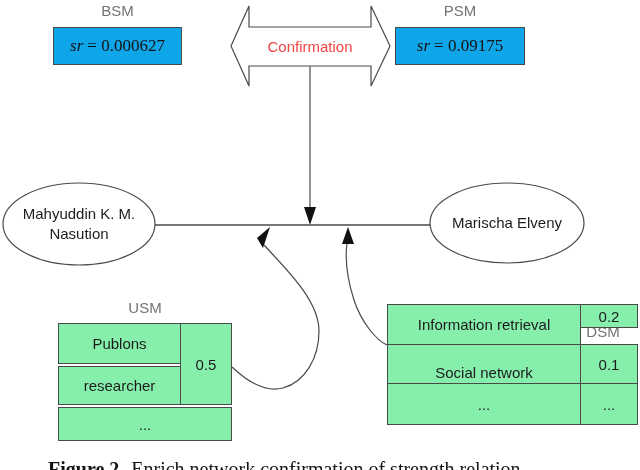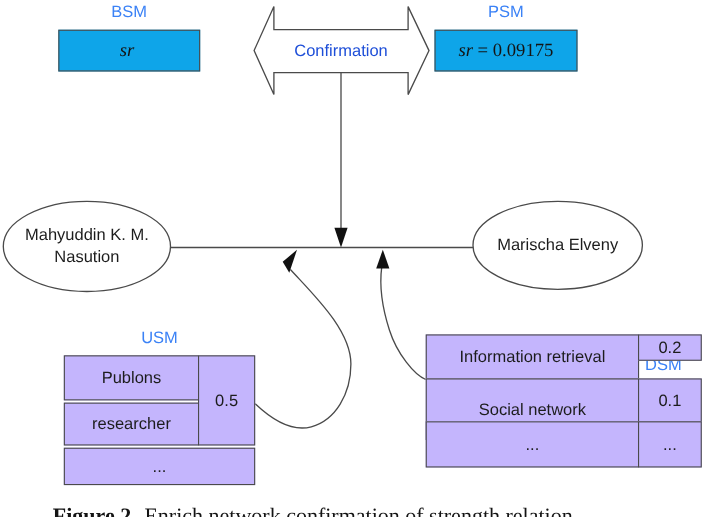--- a/index.html
+++ b/index.html
@@ -5,38 +5,38 @@
   html,body{margin:0;padding:0;background:#fff;}
   .stage{
     position:relative;width:640px;height:470px;background:#fff;
     overflow:hidden;
     font-family:"Liberation Sans", sans-serif;
     color:#1c1c1c;
   }
   .abs{position:absolute;}
   .svg-layer{position:absolute;left:0;top:0;}
   .shape-label{
-    font-size:15px;text-align:center;color:#3b82f6;
+    font-size:15px;text-align:center;color:#737373;
   }
   .valuebox{
     border:1px solid #4a4a4a;background:#0ea5e9;box-sizing:border-box;
     display:flex;align-items:center;justify-content:center;
     font-family:"Liberation Serif", serif;font-size:17px;color:#141414;
   }
   .valuebox .var{font-style:italic;margin-right:4px;}
   .conf-label{
     display:flex;align-items:center;justify-content:center;
-    font-size:15px;color:#1d4ed8;
+    font-size:15px;color:#ef4444;
   }
   .ellipse-label{
     display:flex;flex-direction:column;align-items:center;justify-content:center;
     text-align:center;font-size:15px;line-height:20px;color:#1c1c1c;
   }
   .cell{
-    position:absolute;border:1px solid #4a4a4a;background:#c4b5fd;box-sizing:border-box;
+    position:absolute;border:1px solid #4a4a4a;background:#86efac;box-sizing:border-box;
     display:flex;align-items:center;justify-content:center;
     font-size:15px;color:#1c1c1c;
   }
   .caption{
     position:absolute;white-space:nowrap;
     font-family:"Liberation Serif", serif;font-size:20px;line-height:22px;color:#141414;
   }
   .caption .prefix{font-weight:bold;}
   .caption .rest{margin-left:7px;}
 </style>
@@ -61,20 +61,21 @@
     <path d="M 232 367 C 252 386 268 392 283 388 C 305 382 319 358 319 331 C 319 300 285 268 264 245" fill="none" stroke="#4a4a4a" stroke-width="1.2"></path>
     <polygon points="270,227 257,238 263,248" fill="#111111"></polygon>
 
     <path d="M 387 345 C 377 341 361 322 354 300 C 347 278 345 258 347 243" fill="none" stroke="#4a4a4a" stroke-width="1.2"></path>
     <polygon points="348,227 342,244 354,244" fill="#111111"></polygon>
   </svg>
 
   <div class="abs shape-label" style="left:53px;top:2px;width:129px;">BSM</div>
   <div class="abs valuebox" style="left:53px;top:27px;width:129px;height:38px;">
     <span class="var">sr</span>
+    <span>= 0.000627</span>
   </div>
 
   <div class="abs shape-label" style="left:395px;top:2px;width:130px;">PSM</div>
   <div class="abs valuebox" style="left:395px;top:27px;width:130px;height:38px;">
     <span class="var">sr</span>
     <span>= 0.09175</span>
   </div>
 
   <div class="abs conf-label" style="left:249px;top:27px;width:122px;height:39px;">Confirmation</div>
 

